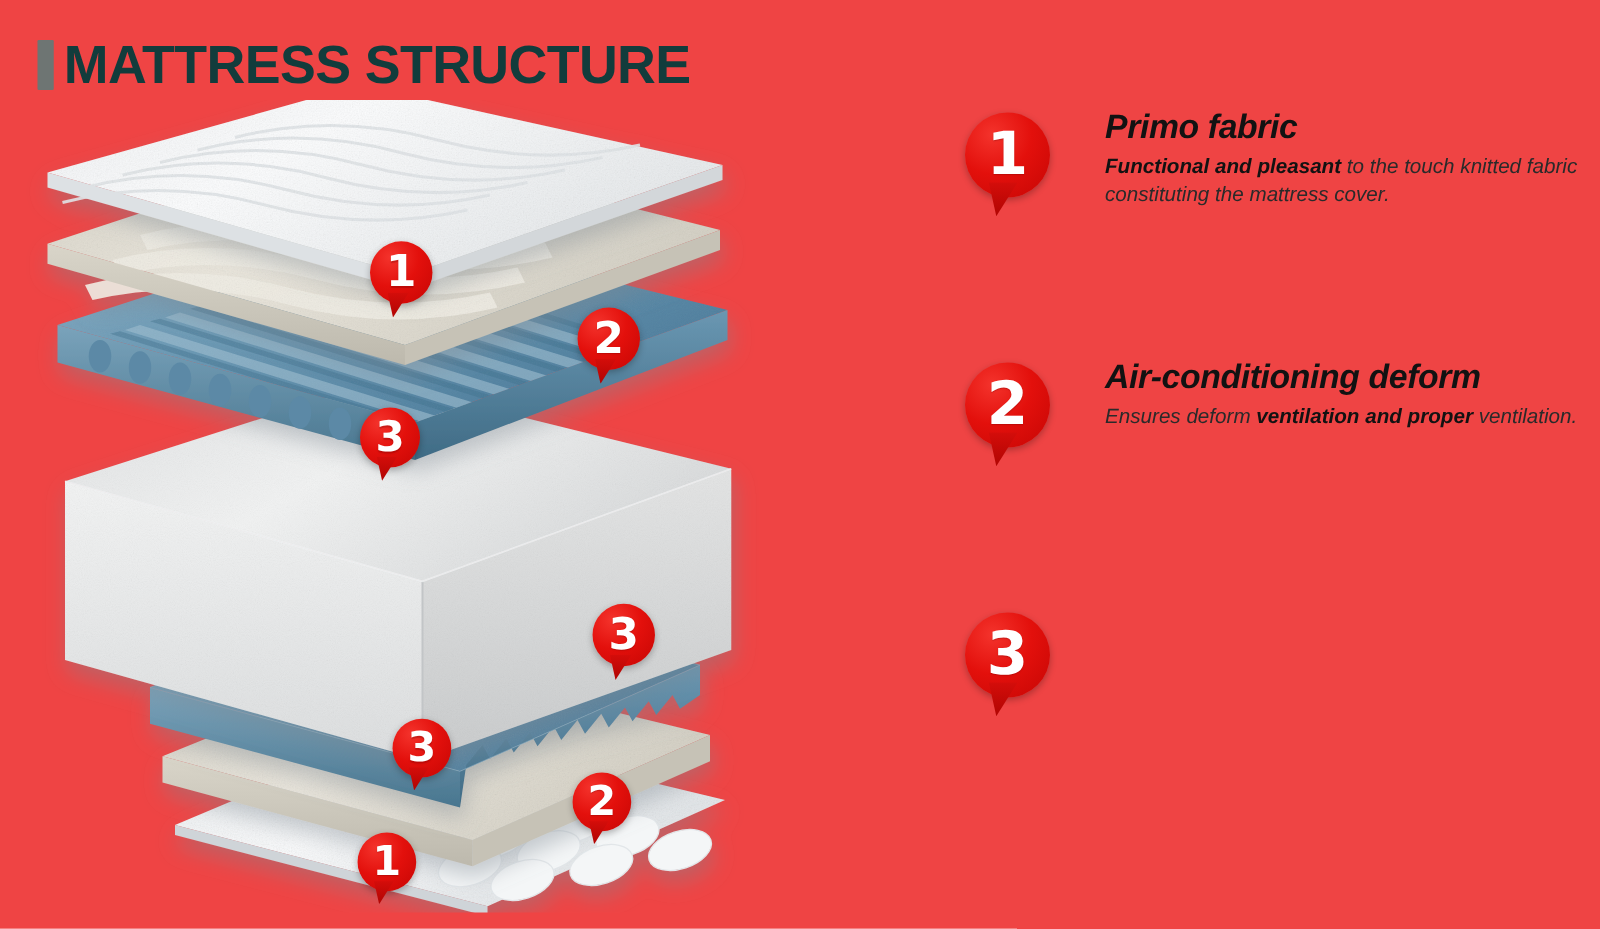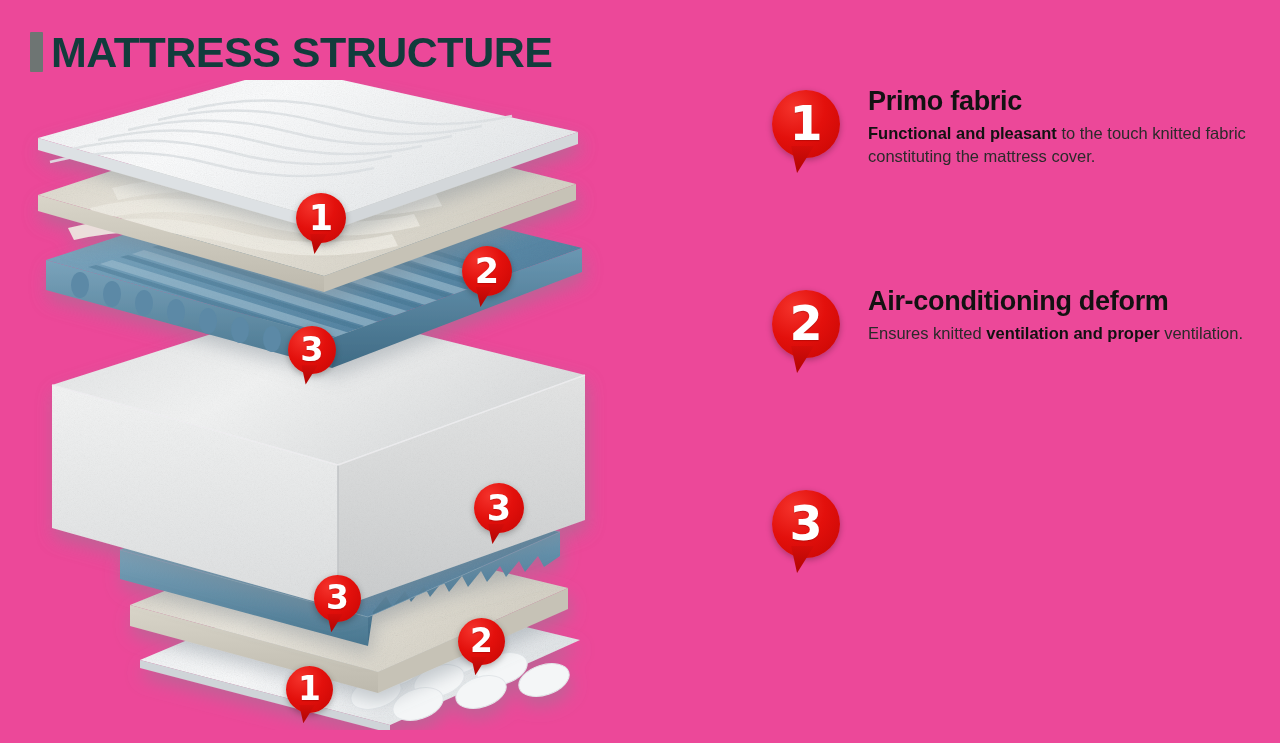--- a/index.html
+++ b/index.html
@@ -1,21 +1,21 @@
 <!DOCTYPE html>
 <html><head>
 <meta charset="utf-8">
 <style>
   html,body{margin:0;padding:0;}
   body{
     width:1280px;height:743px;overflow:hidden;background:#ffffff;
     font-family:"Liberation Sans","DejaVu Sans",sans-serif;
     -webkit-font-smoothing:antialiased;
   }
-  #stage{position:relative;width:1280px;height:743px;background:#ec4899;}
+  #stage{position:relative;width:1280px;height:743px;background:#ef4444;}
 
   
   #title-block{position:absolute;left:30px;top:28px;display:flex;align-items:center;height:48px;}
   #title-bar{width:13px;height:40px;background:#6e7573;margin-right:8px;border-radius:1px;}
   #page-title{
     font-size:43px;font-weight:bold;color:#123c3c;letter-spacing:-0.5px;
     line-height:1;white-space:nowrap;
   }
 
   
@@ -36,21 +36,21 @@
     color:#fff;font-weight:bold;line-height:1;
     font-size:calc(var(--d)*0.70);
     font-family:"DejaVu Sans","Liberation Sans",sans-serif;
     text-shadow:0 1px 1px rgba(120,0,0,.35);
   }
 
   
   #legend{position:absolute;left:772px;top:86px;width:500px;}
   .legend-item{position:relative;height:200px;}
   .legend-pin{--d:68px;position:absolute;left:0;top:4px;width:68px;height:68px;}
-  .legend-text{position:absolute;left:96px;top:0;width:380px;}
+  .legend-text{position:absolute;left:112px;top:0;width:380px;font-style:italic;}
   .legend-title{
     font-size:27px;font-weight:bold;color:#121212;letter-spacing:-0.3px;
     line-height:1.12;margin:0 0 6px 0;white-space:nowrap;
   }
   .legend-desc{font-size:16.5px;color:#2a2a2a;line-height:1.38;}
   .legend-desc b{font-weight:bold;color:#121212;}
 
   
   #mattress{position:absolute;left:20px;top:80px;width:680px;height:650px;}
   #mattress svg{display:block;width:680px;height:650px;}
@@ -321,21 +321,21 @@
     </div>
 
     <div class="legend-item">
       <div class="pin legend-pin">
         <div class="bubble"></div>
         <div class="tail"></div>
         <div class="num">2</div>
       </div>
       <div class="legend-text">
         <div class="legend-title">Air-conditioning deform</div>
-        <div class="legend-desc"><span>Ensures knitted </span><b>ventilation and proper</b><span> ventilation.</span></div>
+        <div class="legend-desc"><span>Ensures deform </span><b>ventilation and proper</b><span> ventilation.</span></div>
       </div>
     </div>
 
     <div class="legend-item">
       <div class="pin legend-pin">
         <div class="bubble"></div>
         <div class="tail"></div>
         <div class="num">3</div>
       </div>
       <div class="legend-text">

